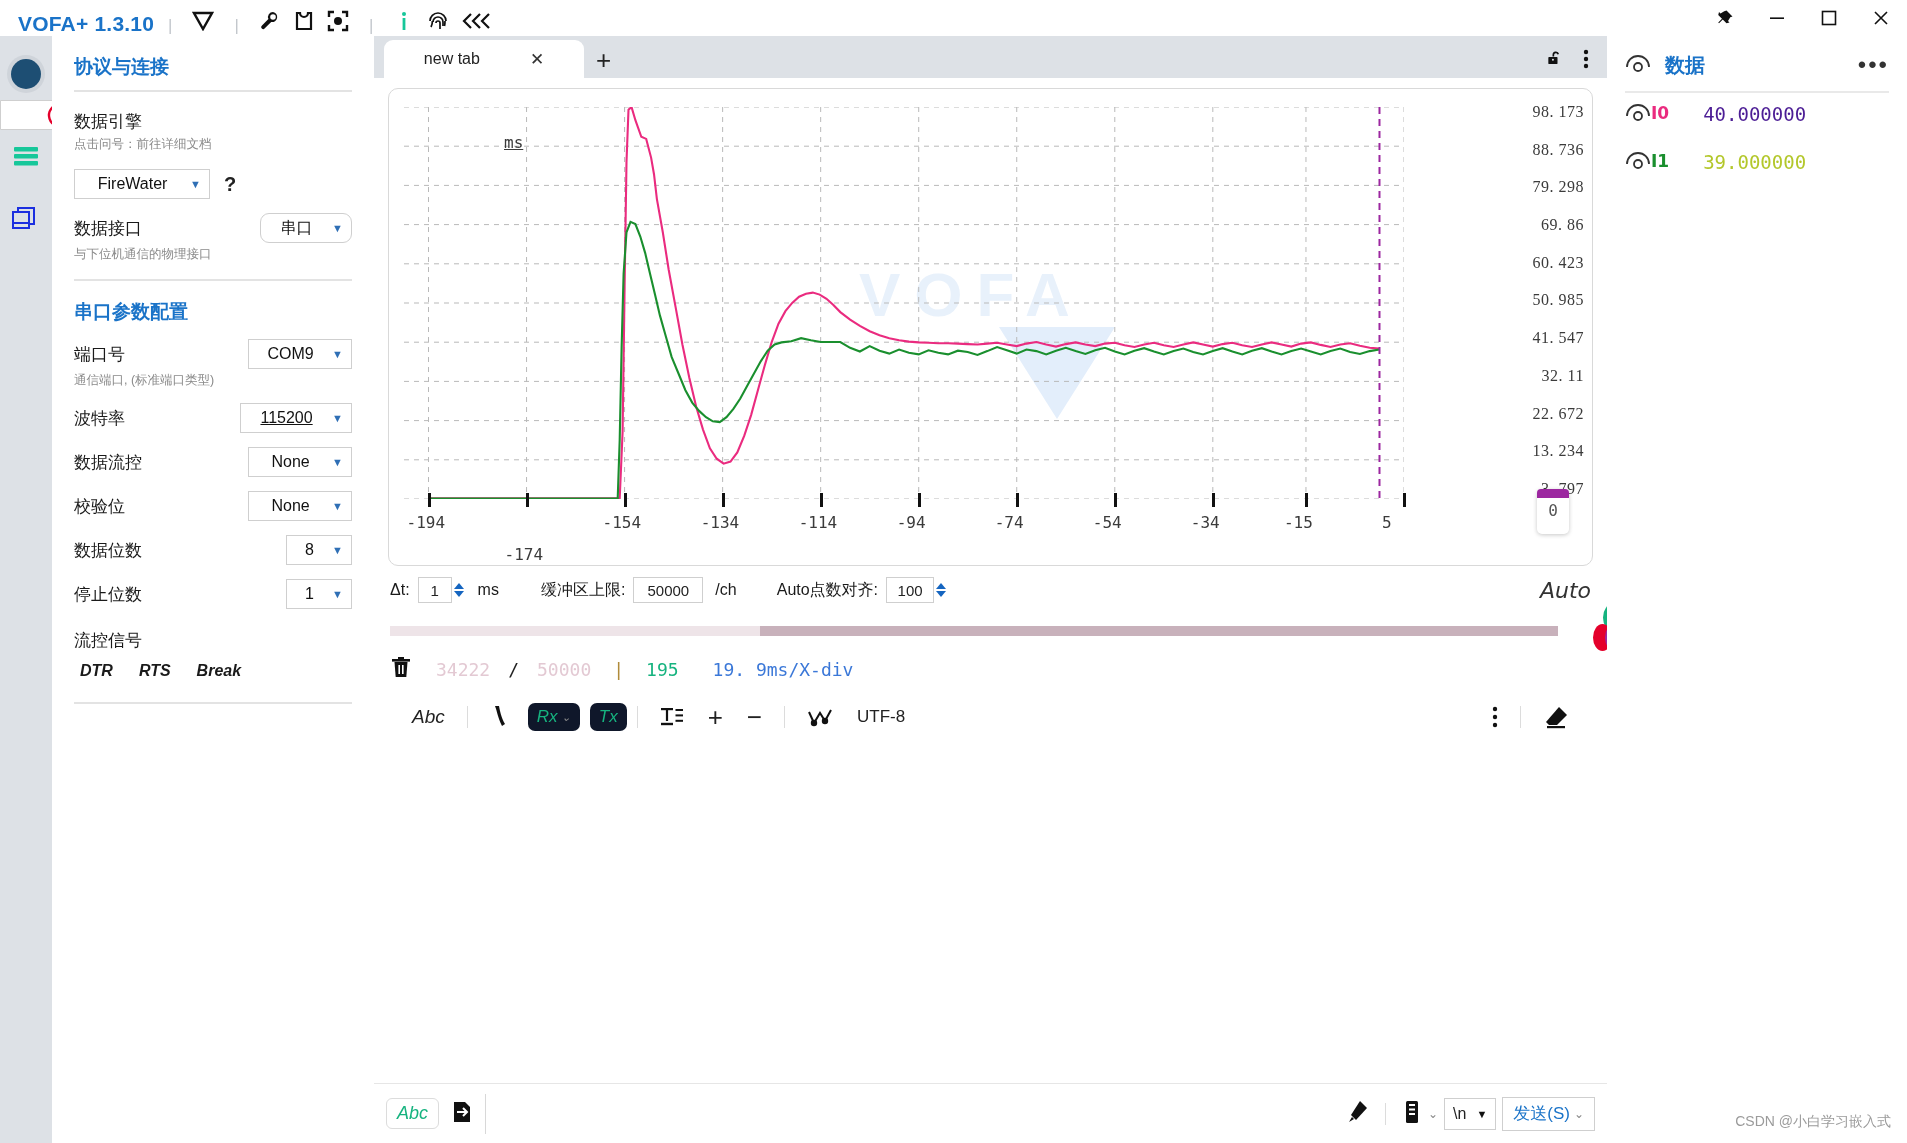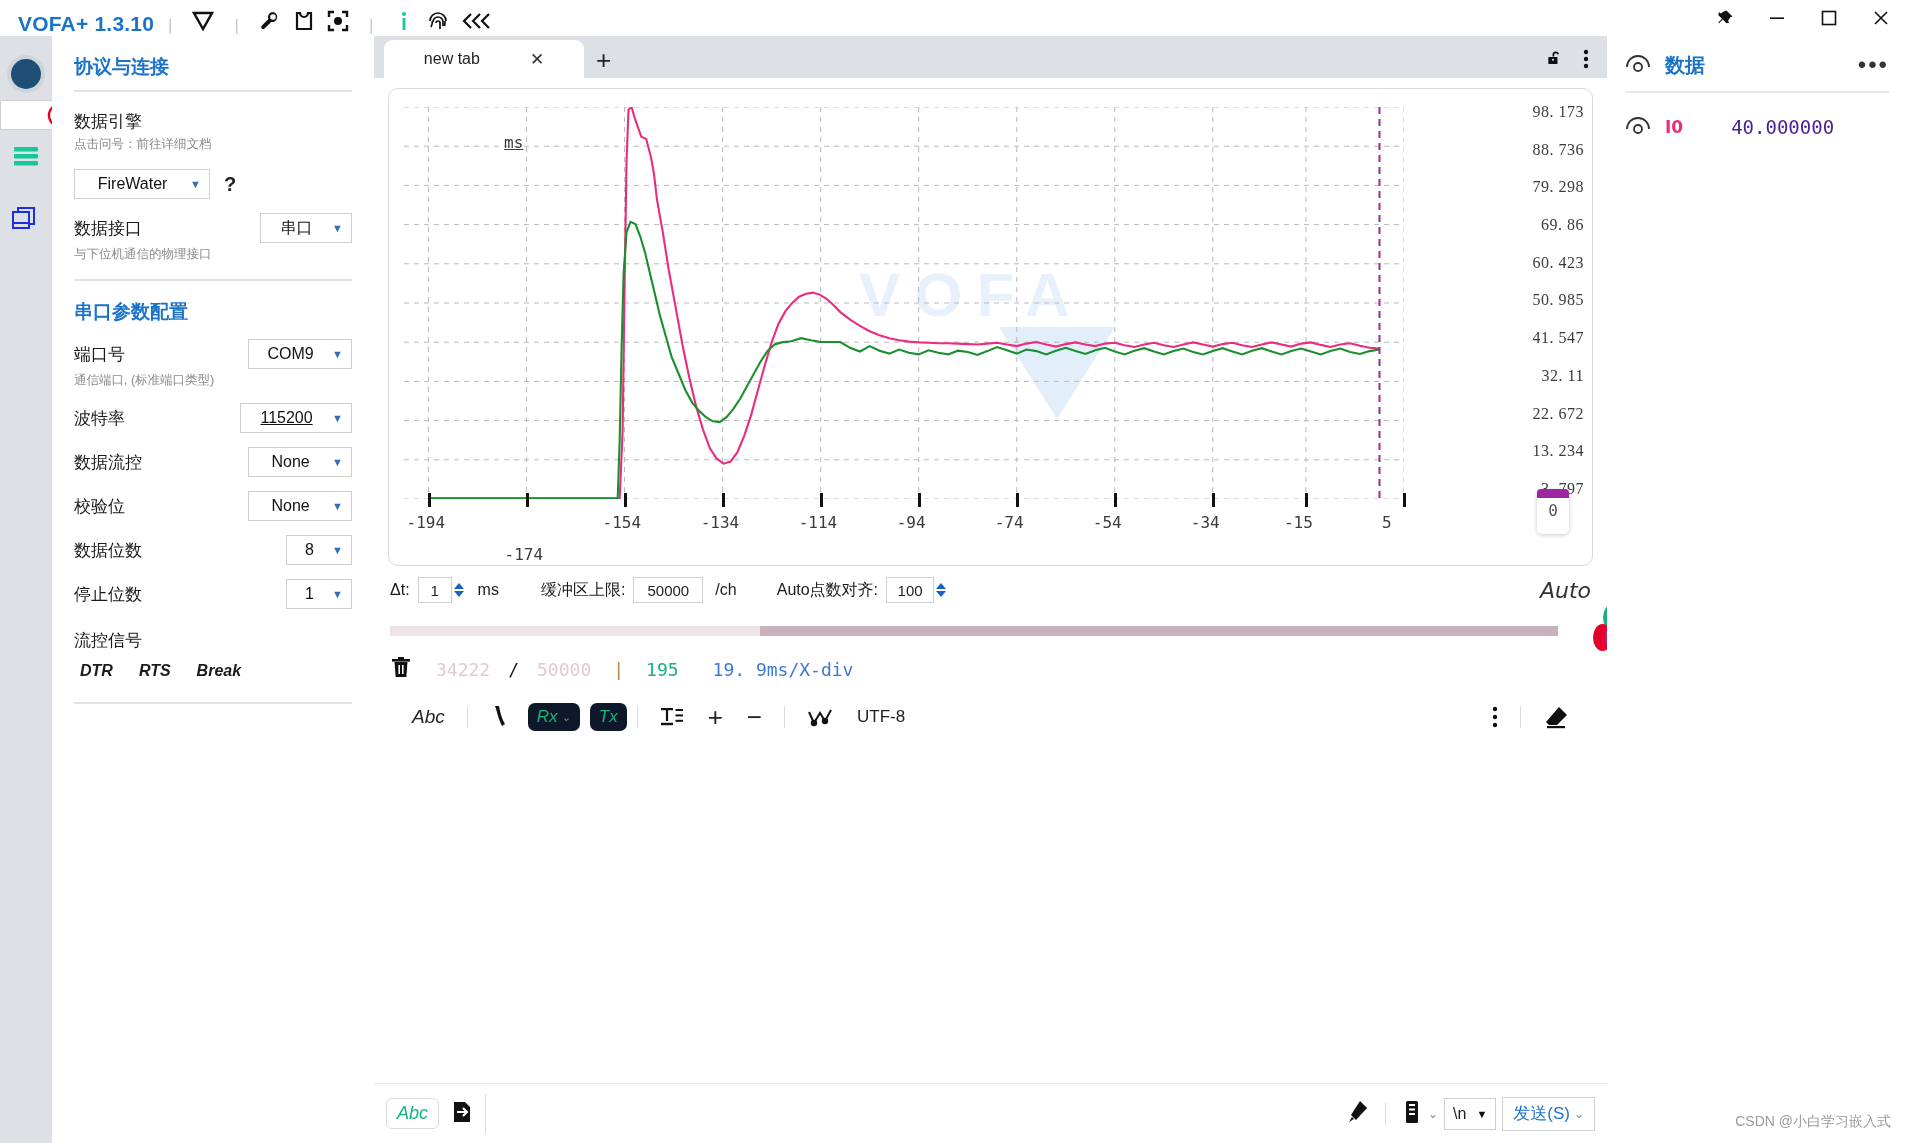--- a/index.html
+++ b/index.html
@@ -145,21 +145,21 @@
   .sendbtn{ border:1px solid #cfcfcf; height:34px; padding:0 10px; display:flex; align-items:center; gap:4px;
             color:#1a73c8; font-size:17px; cursor:pointer; background:#fff;}
 
   
   .rightpanel{ position:absolute; left:1607px; top:36px; width:300px; height:1107px; background:#ffffff;
                padding:16px 18px;}
   .rp-head{ display:flex; align-items:center; gap:14px;}
   .rp-title{ color:#1a73c8; font-size:20px; font-weight:bold;}
   .dots{ margin-left:auto; font-size:24px; letter-spacing:2px; color:#333; cursor:pointer; line-height:.6;}
   .rp-hr{ height:2px; background:#e9e9e9; margin:12px 0 10px 0;}
-  .drow{ display:flex; align-items:center; gap:14px; height:48px;}
+  .drow{ display:flex; gap:0; height:48px;}
   .dname{ font-weight:bold; font-size:17px; font-family:"DejaVu Sans", sans-serif;}
   .dval{ font-size:19px; font-family:"DejaVu Sans Mono", monospace; margin-left:34px;}
   .csdn{ position:absolute; right:16px; bottom:12px; font-size:14px; color:#9b9b9b;}
 </style>
 </head>
 <body>
 
 <div class="app">
 
   <div class="titlebar">
@@ -274,21 +274,21 @@
     <div class="engine-row">
       <div class="sel" style="min-width:136px;">
         <span class="val">FireWater</span>
         <span class="caret">▼</span>
       </div>
       <div class="qmark">?</div>
     </div>
 
     <div class="row">
       <span class="rowlabel">数据接口</span>
-      <div class="sel" style="min-width:92px;">
+      <div class="sel" style="min-width:92px;border-radius:9px;">
         <span class="val">串口</span>
         <span class="caret">▼</span>
       </div>
     </div>
     <div class="sub">与下位机通信的物理接口</div>
 
     <div class="hr" style="margin-top:16px;"></div>
     <div class="sect-title">串口参数配置</div>
 
     <div class="row">
@@ -623,16 +623,26 @@
       <span>
         <svg width="26" height="20" viewBox="0 0 26 20" fill="none" stroke="#333" stroke-width="1.8">
           <path d="M2 13a11 11 0 0 1 22 0"></path>
             <circle cx="13" cy="13" r="4"></circle>
         </svg>
       </span>
       <span class="dname" style="color:#ea2b7f;">I0</span>
       <span class="dval" style="color:#4c1d95;">40.000000</span>
     </div>
 
+    <div class="drow">
+      <span>
+        <svg width="26" height="20" viewBox="0 0 26 20" fill="none" stroke="#333" stroke-width="1.8">
+          <path d="M2 13a11 11 0 0 1 22 0"></path>
+            <circle cx="13" cy="13" r="4"></circle>
+        </svg>
+      </span>
+      <span class="dname" style="color:#1a8f2e;">I1</span>
+      <span class="dval" style="color:#b3c72a;">39.000000</span>
+    </div>
 
     <div class="csdn">CSDN @小白学习嵌入式</div>
   </div>
 </div>
 
 </body></html>

